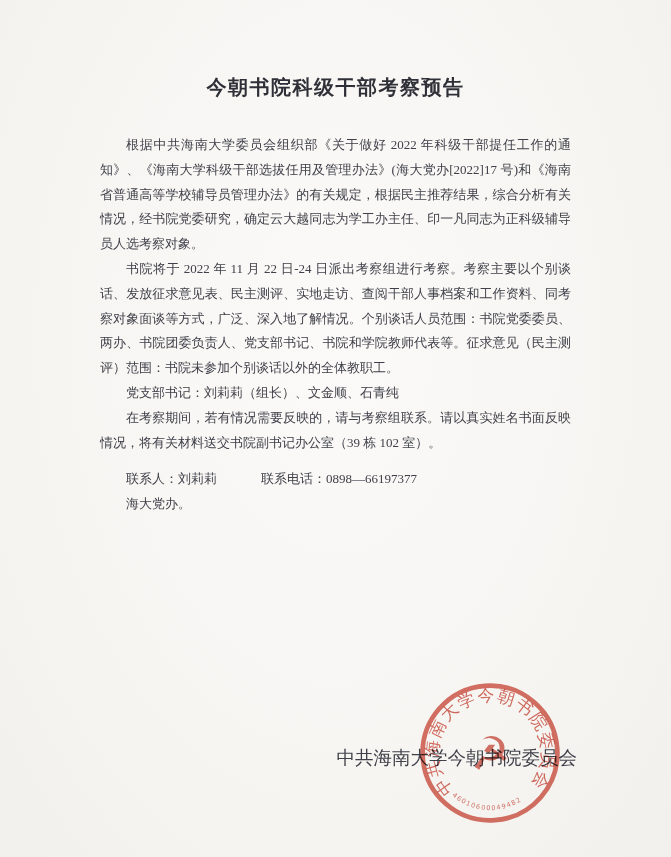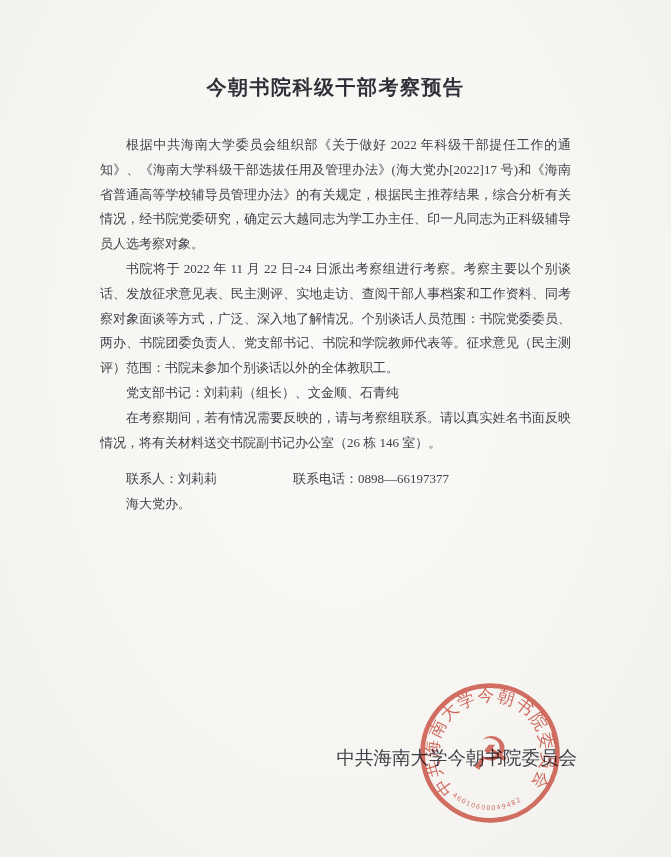--- a/index.html
+++ b/index.html
@@ -30,21 +30,21 @@
     line-height: 24.8px;
     text-align: justify;
     color: #40404a;
   }
   .body p { text-indent: 2em; }
   .contact-row {
     margin-top: 12px;
     text-indent: 2em;
     white-space: nowrap;
   }
-  .contact-row .phone { margin-left: 76px; }
+  .contact-row .phone { margin-left: 44px; }
   .signature {
     position: absolute;
     top: 744px;
     right: 94px;
     text-align: right;
     font-size: 18.5px;
     line-height: 28px;
     color: #40404a;
     white-space: nowrap;
   }
@@ -63,21 +63,21 @@
 <body>
 
 <div class="page">
 
   <h1 class="title">今朝书院科级干部考察预告</h1>
 
   <div class="body">
     <p>根据中共海南大学委员会组织部《关于做好 2022 年科级干部提任工作的通知》、《海南大学科级干部选拔任用及管理办法》(海大党办[2022]17 号)和《海南省普通高等学校辅导员管理办法》的有关规定，根据民主推荐结果，综合分析有关情况，经书院党委研究，确定云大越同志为学工办主任、印一凡同志为正科级辅导员人选考察对象。</p>
     <p>书院将于 2022 年 11 月 22 日-24 日派出考察组进行考察。考察主要以个别谈话、发放征求意见表、民主测评、实地走访、查阅干部人事档案和工作资料、同考察对象面谈等方式，广泛、深入地了解情况。个别谈话人员范围：书院党委委员、两办、书院团委负责人、党支部书记、书院和学院教师代表等。征求意见（民主测评）范围：书院未参加个别谈话以外的全体教职工。</p>
     <p>党支部书记：刘莉莉（组长）、文金顺、石青纯</p>
-    <p>在考察期间，若有情况需要反映的，请与考察组联系。请以真实姓名书面反映情况，将有关材料送交书院副书记办公室（26 栋 146 室）。</p>
+    <p>在考察期间，若有情况需要反映的，请与考察组联系。请以真实姓名书面反映情况，将有关材料送交书院副书记办公室（39 栋 102 室）。</p>
 
     <div class="contact-row">
       <span class="person">联系人：刘莉莉</span><span class="phone">联系电话：0898—66197377</span>
     </div>
     <p>海大党办。</p>
   </div>
 
   <div class="signature">
     <div>中共海南大学今朝书院委员会</div>
   </div>

